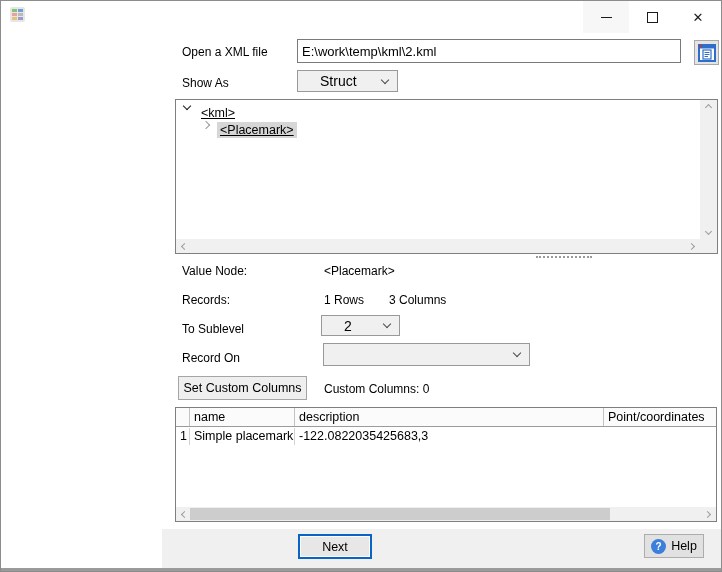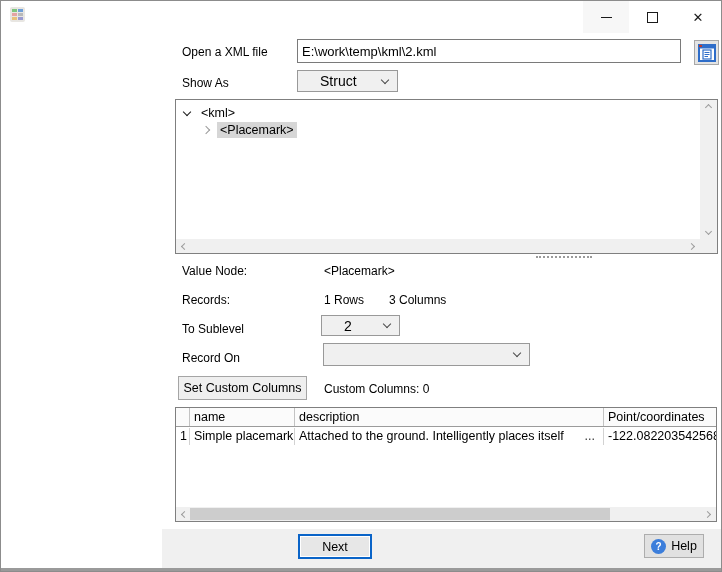--- a/index.html
+++ b/index.html
@@ -43,21 +43,21 @@
   .schev.down { transform:rotate(-45deg); }
   .schev.left { transform:rotate(45deg); }
   .schev.right { transform:rotate(-135deg); }
 
   .btn { position:absolute; background:#e1e1e1; border:1px solid #adadad; display:flex; align-items:center;
          justify-content:center; font-size:12.5px; cursor:default; }
   .btn.default { border:2px solid #0a64c8; box-shadow:inset 0 0 0 1px #fff; background:#e7e7e7; }
 
   
   .tree { position:absolute; left:174px; top:98px; width:543px; height:155px; background:#fff; border:1px solid #7f7f7f; }
-  .tree-row { position:absolute; display:flex; align-items:center; font-size:12.5px; white-space:nowrap; }
+  .tree-row { position:absolute; display:flex; font-size:12.5px; white-space:nowrap;text-decoration:underline; }
   .tree-toggle { display:inline-block; width:6px; height:6px; }
   .tree-toggle.expanded { border-left:1.6px solid #1a1a1a; border-bottom:1.6px solid #1a1a1a; transform:rotate(-45deg); }
   .tree-toggle.collapsed { border-left:1.6px solid #9a9a9a; border-bottom:1.6px solid #9a9a9a; transform:rotate(-135deg); }
   .node-label { padding:1px 3px; }
   .node-label.selected { background:#d6d6d6; }
   .vscroll { position:absolute; right:0; top:0; width:17px; bottom:14px; background:#f0f0f0;
              display:flex; flex-direction:column; justify-content:space-between; align-items:center; padding:5px 0; }
   .hscroll { position:absolute; left:0; bottom:0; height:14px; right:17px; background:#f0f0f0;
              display:flex; justify-content:space-between; align-items:center; padding:0 6px; }
   .scroll-corner { position:absolute; right:0; bottom:0; width:17px; height:14px; background:#f0f0f0; }
@@ -182,24 +182,20 @@
   <div class="grid">
     <div class="grid-header">
       <div class="cell c-num"></div>
       <div class="cell c-name">name</div>
       <div class="cell c-desc">description</div>
       <div class="cell c-point">Point/coordinates</div>
     </div>
     <div class="grid-row">
       <div class="cell c-num">1</div>
       <div class="cell c-name">Simple placemark</div>
-      <div class="cell c-desc">
-        <span style="flex:1; overflow:hidden; white-space:nowrap;">Attached to the ground. Intelligently places itself</span>
-        <span style="padding-right:8px; color:#333;">...</span>
-      </div>
       <div class="cell c-point">-122.0822035425683,3</div>
     </div>
     <div class="grid-hscroll">
       <span class="schev left" style="margin-left:6px;"></span>
       <div class="grid-thumb"></div>
       <span class="schev right" style="position:absolute; right:6px;"></span>
     </div>
   </div>
 
   <div class="bottombar"></div>

